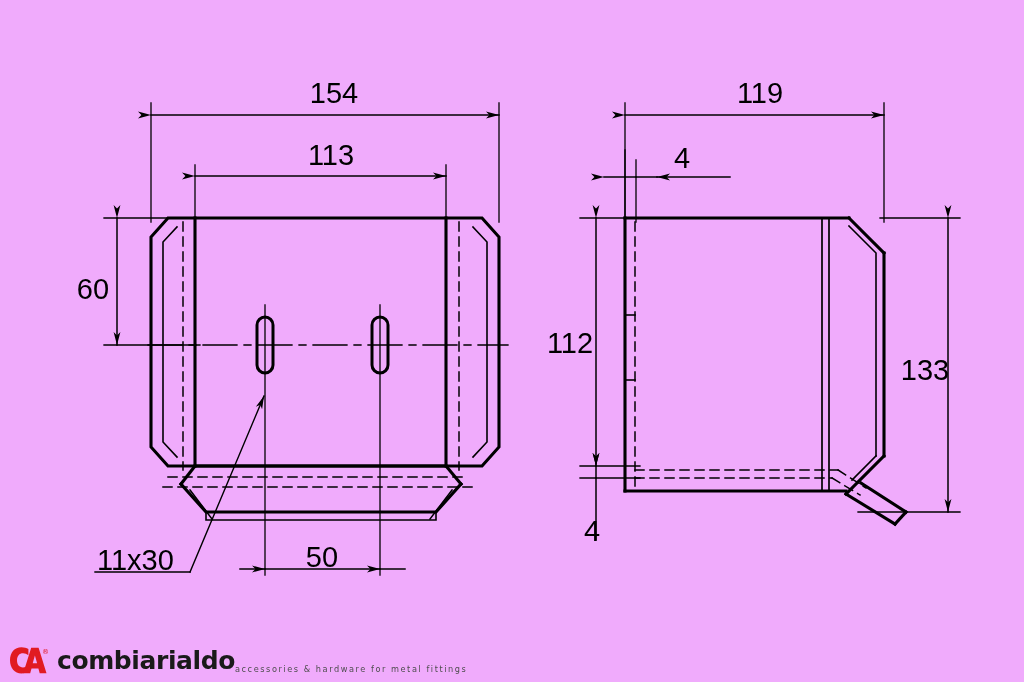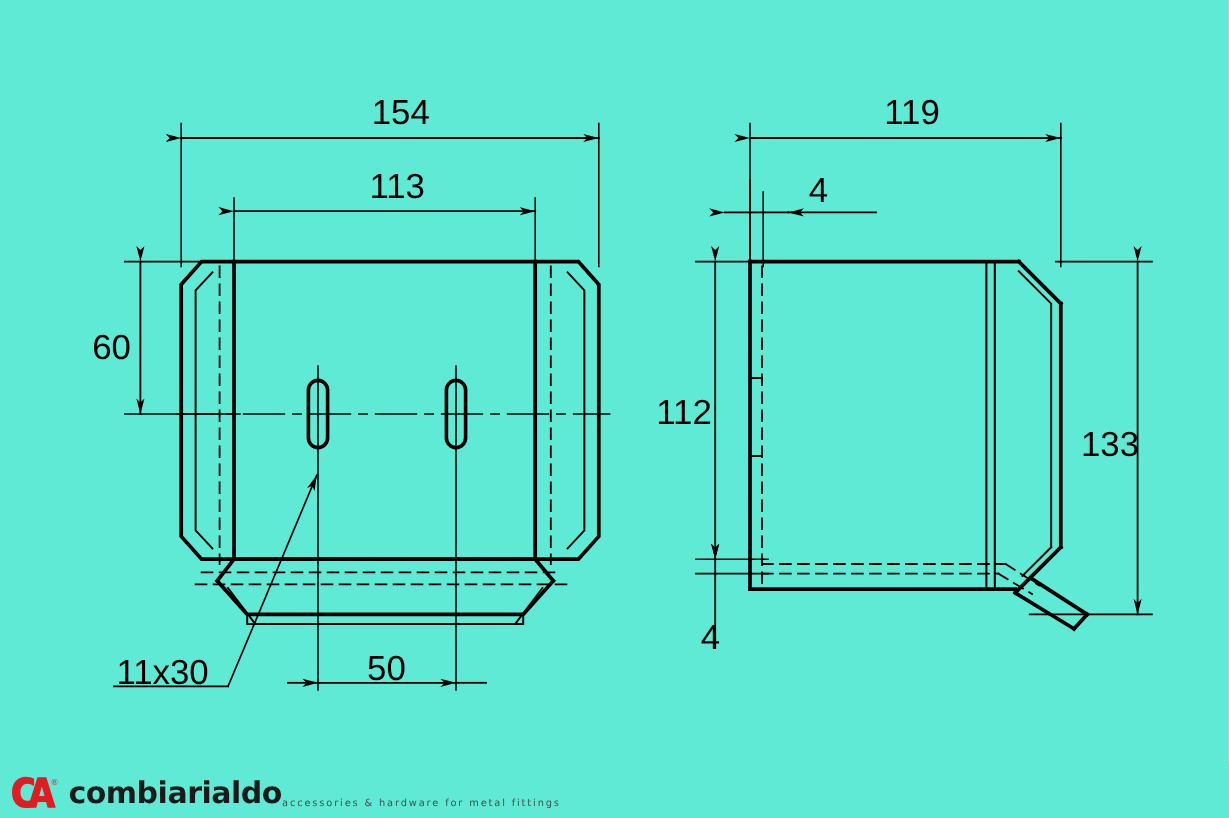--- a/index.html
+++ b/index.html
@@ -11,21 +11,21 @@
   body {
     width: 1024px;
     height: 682px;
     overflow: hidden;
     font-family: "Liberation Sans", sans-serif;
   }
   #root {
     position: relative;
     width: 1024px;
     height: 682px;
-    background: #5eead4;
+    background: #f0abfc;
   }
   svg.drawing {
     position: absolute;
     left: 0;
     top: 0;
     width: 1024px;
     height: 682px;
     display: block;
   }
   .dim-text {

